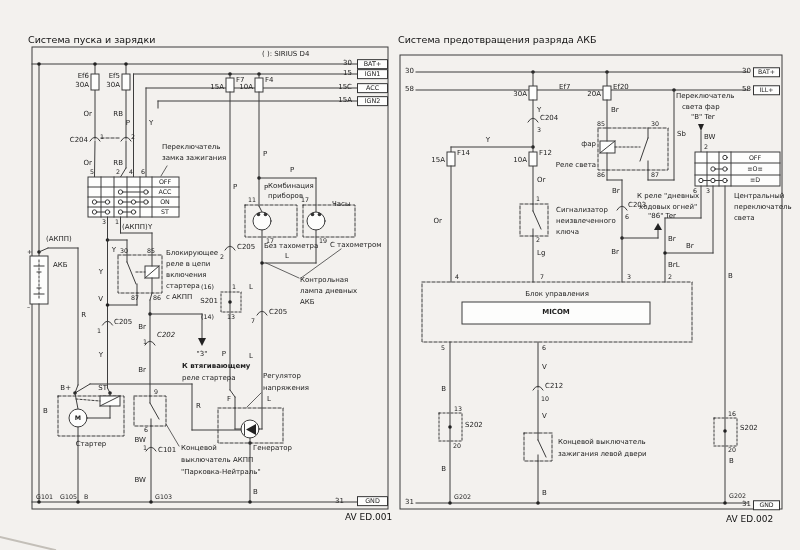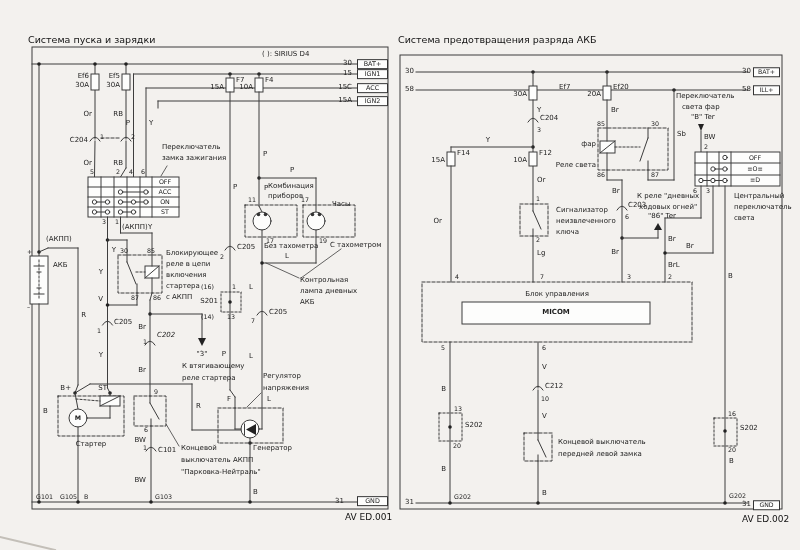--- a/index.html
+++ b/index.html
@@ -493,21 +493,21 @@
       <span class="lbl pin r" style="left: 147px; top: 448px;">1</span>
       <span class="lbl r" style="left: 146px; top: 481px;">BW</span>
       <span class="lbl" style="left: 181px; top: 449px;">Концевой</span>
       <span class="lbl" style="left: 181px; top: 461px;">выключатель АКПП</span>
       <span class="lbl" style="left: 181px; top: 473px;">"Парковка-Нейтраль"</span>
       <span class="lbl r" style="left: 146px; top: 328px;">Br</span>
       <span class="lbl" style="left: 157px; top: 336px; font-style: italic;">C202</span>
       <span class="lbl pin r" style="left: 147px; top: 342px;">1</span>
       <span class="lbl r" style="left: 146px; top: 371px;">Br</span>
       <span class="lbl ctr" style="left: 202px; top: 355px;">"3"</span>
-      <span class="lbl" style="left: 182px; top: 367px;">К втягивающему</span>
+      <span class="lbl" style="left: 182px; top: 367px; font-weight: bold;">К втягивающему</span>
       <span class="lbl" style="left: 182px; top: 379px;">реле стартера</span>
       <span class="lbl" style="left: 196px; top: 407px;">R</span>
       <span class="lbl pin" style="left: 36px; top: 497px;">G101</span>
       <span class="lbl pin" style="left: 60px; top: 497px;">G105</span>
       <span class="lbl pin" style="left: 84px; top: 497px;">B</span>
       <span class="lbl" style="left: 43px; top: 412px;">B</span>
       <span class="lbl pin" style="left: 155px; top: 497px;">G103</span>
       <span class="lbl" style="left: 253px; top: 493px;">B</span>
       <span class="lbl r" style="left: 344px; top: 502px;">31</span>
       <span class="lbl box" style="left: 357px; top: 501px;">GND</span>
@@ -583,25 +583,25 @@
       <span class="lbl pin" style="left: 454px; top: 409px;">13</span>
       <span class="lbl" style="left: 465px; top: 426px;">S202</span>
       <span class="lbl pin" style="left: 453px; top: 446px;">20</span>
       <span class="lbl r" style="left: 446px; top: 470px;">B</span>
       <span class="lbl pin" style="left: 454px; top: 497px;">G202</span>
       <span class="lbl" style="left: 542px; top: 368px;">V</span>
       <span class="lbl" style="left: 545px; top: 387px;">C212</span>
       <span class="lbl pin" style="left: 541px; top: 399px;">10</span>
       <span class="lbl" style="left: 542px; top: 417px;">V</span>
       <span class="lbl" style="left: 558px; top: 443px;">Концевой выключатель</span>
-      <span class="lbl" style="left: 558px; top: 455px;">передней левой замка</span>
+      <span class="lbl" style="left: 558px; top: 455px;">зажигания левой двери</span>
       <span class="lbl" style="left: 542px; top: 494px;">B</span>
       <span class="lbl pin" style="left: 728px; top: 414px;">16</span>
       <span class="lbl" style="left: 740px; top: 429px;">S202</span>
       <span class="lbl pin" style="left: 728px; top: 450px;">20</span>
       <span class="lbl" style="left: 729px; top: 462px;">B</span>
       <span class="lbl pin" style="left: 729px; top: 496px;">G202</span>
       <span class="lbl r" style="left: 414px; top: 503px;">31</span>
       <span class="lbl r" style="left: 751px; top: 505px;">31</span>
       <span class="lbl boxs" style="left: 753px; top: 505px;">GND</span>
-      <span class="lbl doc" style="left: 726px; top: 520px; margin-left: 16px;">AV ED.002</span>
+      <span class="lbl doc" style="left: 726px; top: 520px;">AV ED.002</span>
     </div>
 </div>
 
 </body></html>

